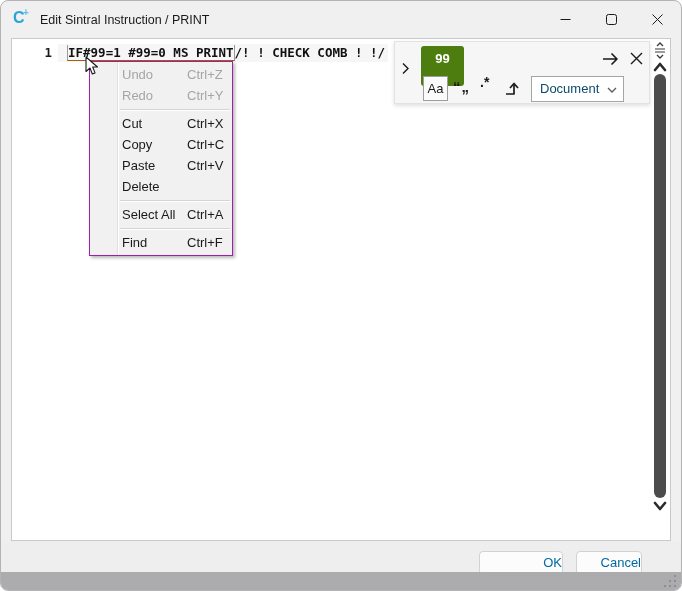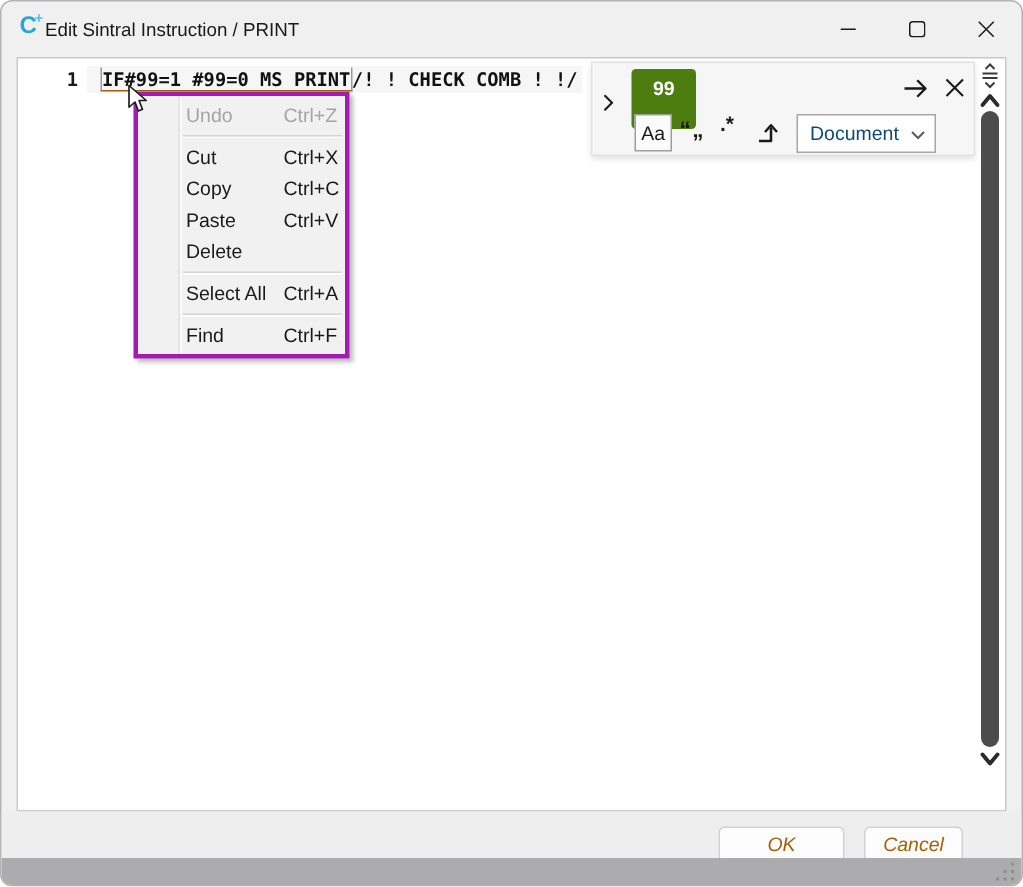--- a/index.html
+++ b/index.html
@@ -12,21 +12,21 @@
     border:1px solid #b3b3b3;
     border-radius:8px;
     overflow:hidden;
   }
 
   
   .titlebar { position:absolute; left:0; top:0; right:0; height:37px; display:flex; align-items:center; }
   .app-icon { position:relative; width:17px; height:17px; margin-left:12px; }
   .app-icon .c { position:absolute; left:0; top:-2px; font-size:16px; font-weight:bold; color:#2aa5d6; }
   .app-icon .plus { position:absolute; left:10px; top:-4px; font-size:10px; font-weight:bold; color:#57c2ea; }
-  .title-text { font-size:12.5px; color:#191919; }
+  .title-text { margin-left:10px; font-size:12.5px; color:#191919; }
   .win-controls { position:absolute; right:1px; top:1px; height:35px; display:flex; }
   .win-btn { width:46px; height:35px; display:flex; align-items:center; justify-content:center; }
 
   
   .editor {
     position:absolute; left:10px; top:37px; width:660px; height:503px;
     background:#ffffff; border:1px solid #c9c9c9;
   }
   .line-highlight { position:absolute; left:46px; top:5px; width:330px; height:18px; background:#f6f6f6; }
   .line-number {
@@ -76,21 +76,21 @@
   .scope-select {
     position:absolute; left:136px; top:0; width:93px; height:26px;
     background:#ffffff; border:1px solid #a5a5a5;
     font-size:13px; line-height:24px; padding-left:8px; color:#0c4a6e;
   }
   .scope-chevron { position:absolute; right:6px; top:9px; width:10px; height:8px; }
 
   
   .context-menu {
     position:absolute; left:88px; top:60px; width:144px;
-    background:#f1f1f1; border:3px solid #a21caf;
+    background:#f1f1f1; border:1px solid #a21caf;
     box-shadow:2px 2px 3px rgba(0,0,0,0.28);
     padding:2px 0; z-index:50;
   }
   .menu-gutter {
     position:absolute; left:0; top:0; bottom:0; width:28px;
     border-right:1px solid #dfdfdf; box-shadow:1px 0 0 #ffffff;
   }
   .menu-item { position:relative; height:21px; font-size:13px; line-height:21px; }
   .menu-item .mi-label { position:absolute; left:32px; }
   .menu-item .mi-shortcut { position:absolute; left:97px; }
@@ -98,21 +98,21 @@
   .menu-sep { height:1px; background:#d4d4d4; box-shadow:0 1px 0 #ffffff; margin:3px 2px 3px 30px; }
 
   
   .cursor { position:absolute; left:84px; top:55px; z-index:60; }
 
   
   .footer-row { position:absolute; left:0; right:0; top:540px; height:33px; background:#eeeeee; }
   .btn {
     position:absolute; top:10px; width:84px; height:24px;
     background:#fcfcfc; border:1px solid #d2d2d2; border-radius:4px;
-    font-size:13px; color:#a16207; text-align:center; line-height:22px;font-style:italic;
+    font-size:13px; color:#0369a1; text-align:right; line-height:22px;
   }
   .btn-ok { left:478px; }
   .btn-cancel { left:575px; width:66px; }
   .statusbar { position:absolute; left:0; right:0; bottom:0; height:18px; background:#acacaf; }
   .resize-grip { position:absolute; right:3px; bottom:2px; width:14px; height:13px; }
 
   svg { display:block; }
 </style>
 </head>
 <body>
@@ -208,20 +208,24 @@
         </span>
       </div>
     </div>
   </div>
 
   <div class="context-menu">
     <div class="menu-gutter"></div>
     <div class="menu-item disabled">
       <span class="mi-label">Undo</span>
       <span class="mi-shortcut">Ctrl+Z</span>
+    </div>
+    <div class="menu-item disabled">
+      <span class="mi-label">Redo</span>
+      <span class="mi-shortcut">Ctrl+Y</span>
     </div>
     <div class="menu-sep"></div>
     <div class="menu-item">
       <span class="mi-label">Cut</span>
       <span class="mi-shortcut">Ctrl+X</span>
     </div>
     <div class="menu-item">
       <span class="mi-label">Copy</span>
       <span class="mi-shortcut">Ctrl+C</span>
     </div>

